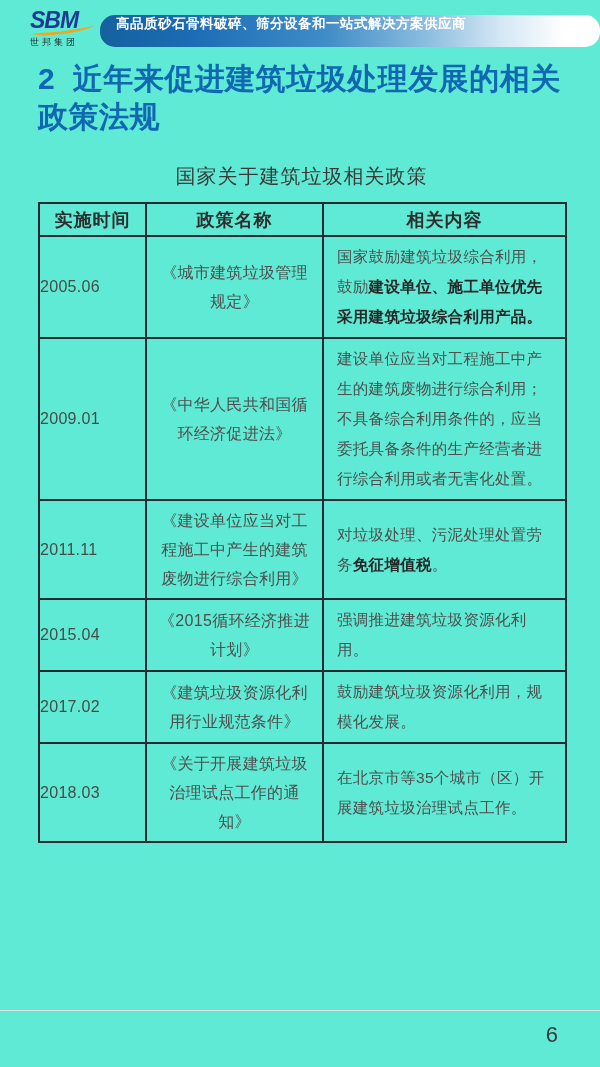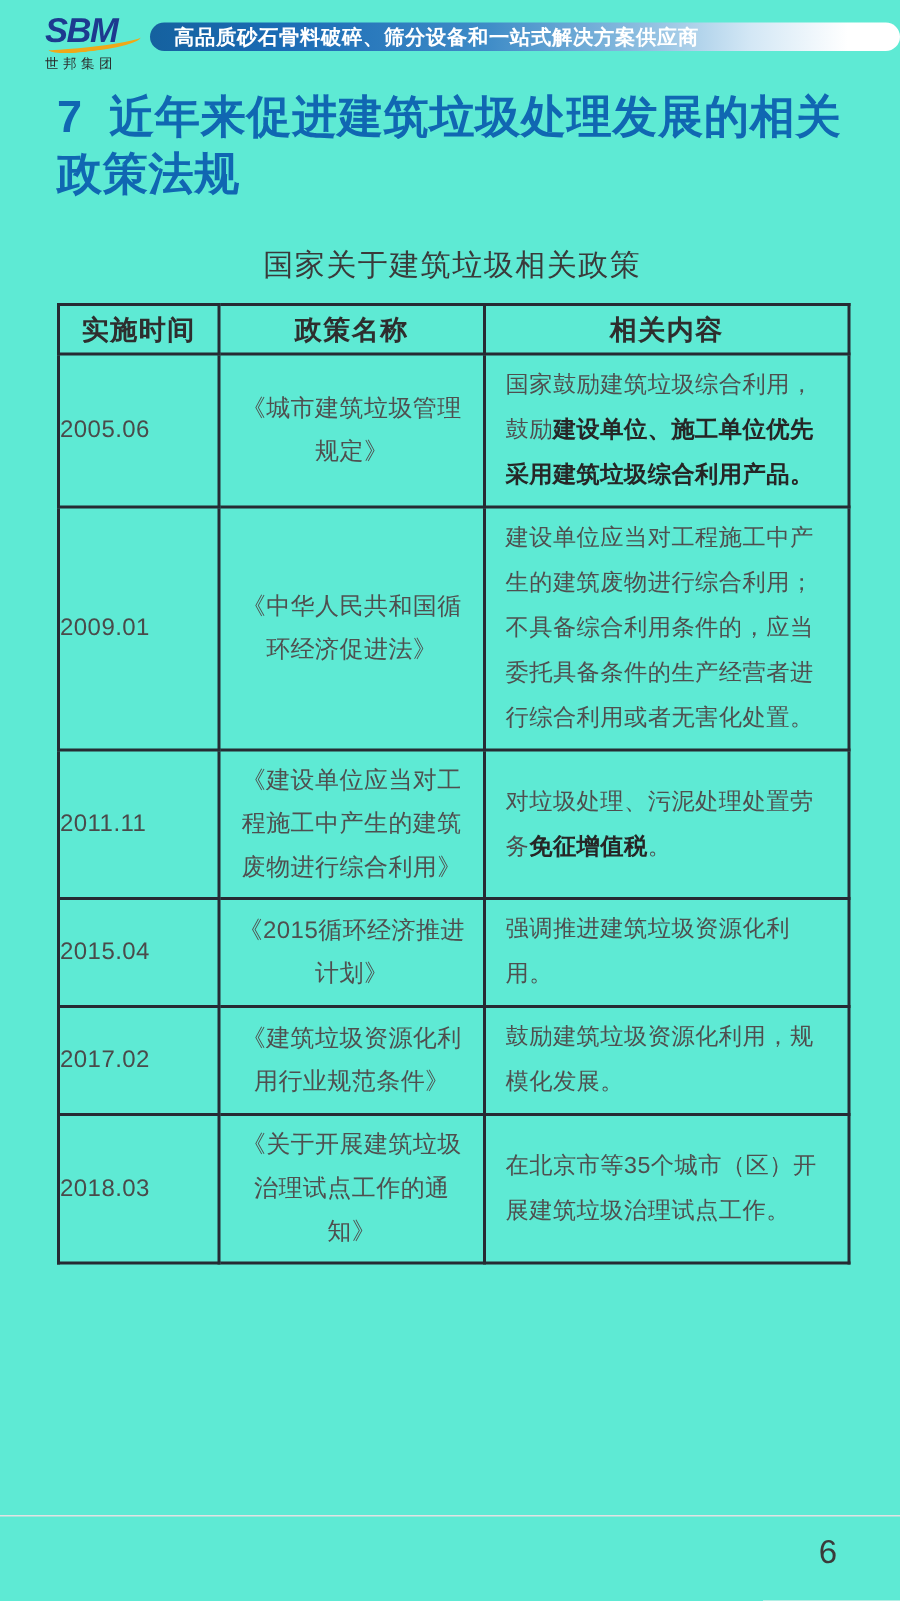--- a/index.html
+++ b/index.html
@@ -20,23 +20,23 @@
   .brand-swoosh {
     position:absolute; left:2px; top:16px; width:62px; height:10px;
     border-bottom:3px solid #f0a818; border-radius:0 0 60% 40%;
     transform:rotate(-6deg);
   }
   .brand-sub {
     display:block; font-size:9px; font-weight:normal; color:#2b2b2b;
     letter-spacing:3px; margin-top:4px; white-space:nowrap;
   }
   .banner {
-    position:absolute; left:100px; top:7px; right:0; height:19px;
+    position:absolute; left:100px; top:7px; right:0; height:32px;
     background:linear-gradient(90deg,#15619f 0%,#1b6cb5 18%,#3f8cc7 45%,#8abcdf 65%,#d3e7f5 80%,#ffffff 93%);
-    display:flex; align-items:flex-end;border-radius:15px;
+    display:flex; align-items:flex-start;border-radius:15px;
   }
   .banner-text {
     color:#ffffff; font-weight:bold; font-size:13.5px;
     padding-left:16px; letter-spacing:0.5px; white-space:nowrap;
   }
 
   
   .content { position:absolute; left:38px; top:0; width:527px; }
   .page-title {
     margin-top:60px; font-size:30px; font-weight:bold; color:#1067b2;
@@ -104,21 +104,21 @@
       <span class="brand-text">SBM</span>
       <span class="brand-swoosh"></span>
       <span class="brand-sub">世邦集团</span>
     </div>
     <div class="banner">
       <span class="banner-text">高品质砂石骨料破碎、筛分设备和一站式解决方案供应商</span>
     </div>
   </div>
 
   <div class="content">
-    <h1 class="page-title">7  近年来促进建筑垃圾处理发展的相关政策法规</h1>
+    <h1 class="page-title">2  近年来促进建筑垃圾处理发展的相关政策法规</h1>
     <div class="table-title">国家关于建筑垃圾相关政策</div>
 
     <table class="policy-table">
       <colgroup>
           <col class="c1">
           <col class="c2">
           <col class="c3">
         </colgroup>
       <thead>
         <tr>

